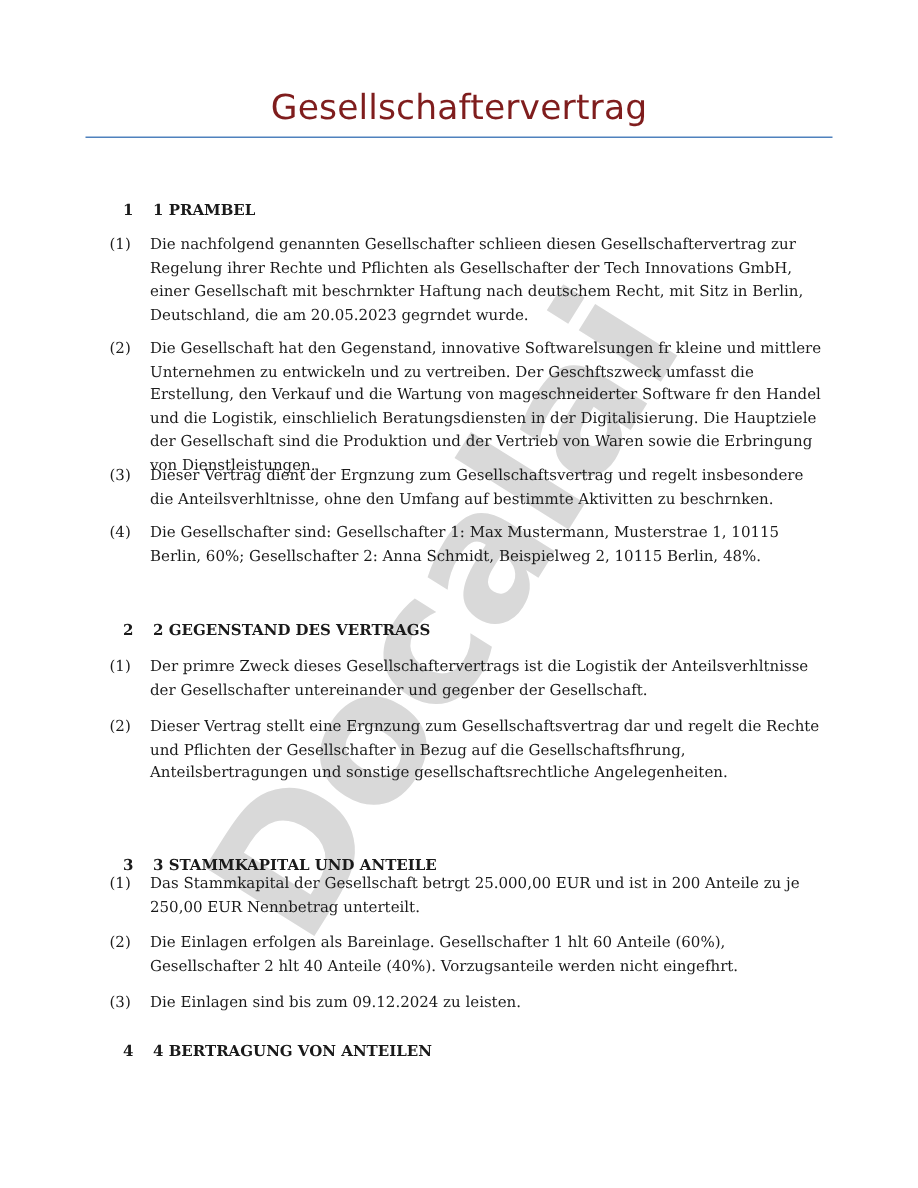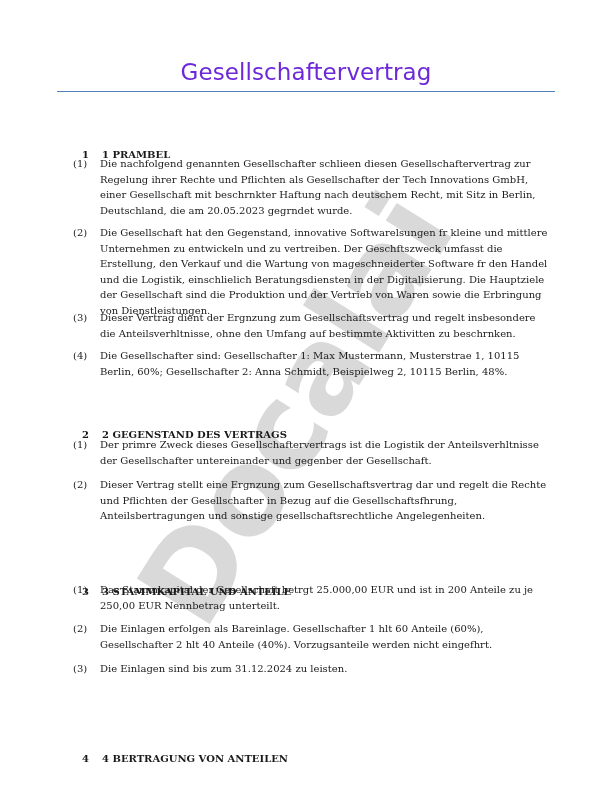--- a/index.html
+++ b/index.html
@@ -22,21 +22,21 @@
       height: 792px;
     }
     .title {
       position: absolute;
       left: 57px;
       width: 498px;
       top: 57px;
       text-align: center;
       font-family: "DejaVu Sans", "Liberation Sans", sans-serif;
       font-size: 23px;
-      color: #6d28d9;
+      color: #7f1d1d;
       letter-spacing: 0.1px;
       line-height: 30px;
     }
     .title-rule {
       position: absolute;
       left: 57px;
       width: 498px;
       top: 91px;
       height: 0;
       border-top: 1.5px solid #4f81bd;
@@ -61,21 +61,20 @@
       width: 612px;
       z-index: 1;
     }
     .heading {
       position: absolute;
       left: 82px;
       font-size: 10px;
       font-weight: bold;
       line-height: 14px;
       white-space: nowrap;
-      margin-top: 14px;
     }
     .heading .num {
       display: inline-block;
       width: 20px;
     }
     .para {
       position: absolute;
       left: 73px;
       width: 480px;
       font-size: 10px;
@@ -151,21 +150,21 @@
       <span class="ptext">Das Stammkapital der Gesellschaft betrgt 25.000,00 EUR und ist in 200 Anteile zu je 250,00 EUR Nennbetrag unterteilt.</span>
     </div>
 
     <div class="para" style="top:621px;">
       <span class="pnum">(2)</span>
       <span class="ptext">Die Einlagen erfolgen als Bareinlage. Gesellschafter 1 hlt 60 Anteile (60%), Gesellschafter 2 hlt 40 Anteile (40%). Vorzugsanteile werden nicht eingefhrt.</span>
     </div>
 
     <div class="para" style="top:661px;">
       <span class="pnum">(3)</span>
-      <span class="ptext">Die Einlagen sind bis zum 31.12.2024 zu leisten.</span>
+      <span class="ptext">Die Einlagen sind bis zum 09.12.2024 zu leisten.</span>
     </div>
 
-    <div class="heading" style="top:738px;">
+    <div class="heading" style="top:695px;">
       <span class="num">4</span><span>4 BERTRAGUNG VON ANTEILEN</span>
     </div>
 
   </div>
 </div>
 
 </body></html>

